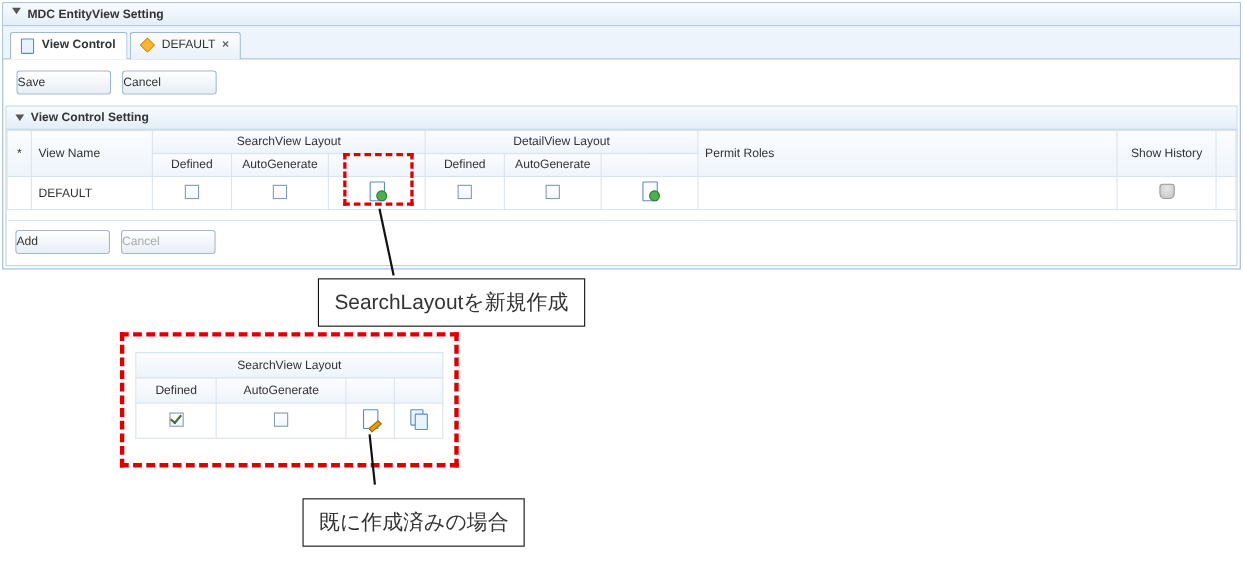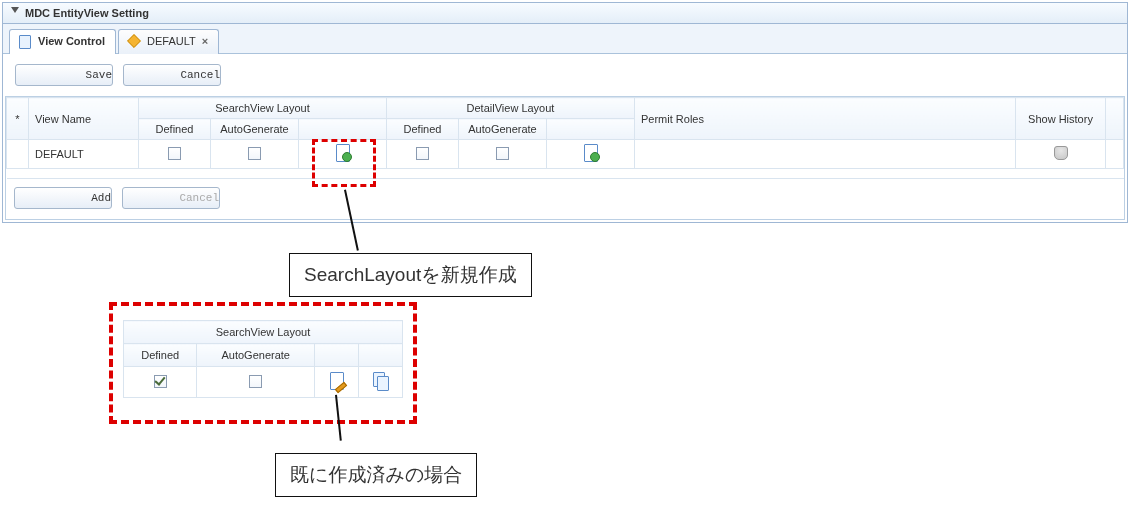--- a/index.html
+++ b/index.html
@@ -88,25 +88,24 @@
   .toolbar {
     padding: 10px 12px;
     display: flex;
     gap: 10px;
   }
   .btn {
     border: 1px solid #a5b7cc;
     background: linear-gradient(#ffffff, #e7eef7);
     border-radius: 3px;
     padding: 4px 0;
-    width: 98px;
-    text-align: right;
+    width: 86px;
+    text-align: left;
     cursor: pointer;
     color: #333;
-    font-family: Liberation Mono, monospace;
   }
   .btn.disabled {
     color: #aaa;
     cursor: default;
   }
   .section {
     margin: 0 2px 2px 2px;
     border: 1px solid #bcd0e4;
   }
   .section-header {
@@ -294,20 +293,24 @@
       <span class="close">×</span>
     </div>
   </div>
 
   <div class="toolbar">
     <div class="btn">Save</div>
     <div class="btn">Cancel</div>
   </div>
 
   <div class="section">
+    <div class="section-header">
+      <span class="chev"></span>
+      <span>View Control Setting</span>
+    </div>
 
     <table class="grid">
       <colgroup>
         <col style="width:22px">
         <col style="width:110px">
         <col style="width:72px">
         <col style="width:88px">
         <col style="width:88px">
         <col style="width:72px">
         <col style="width:88px">

